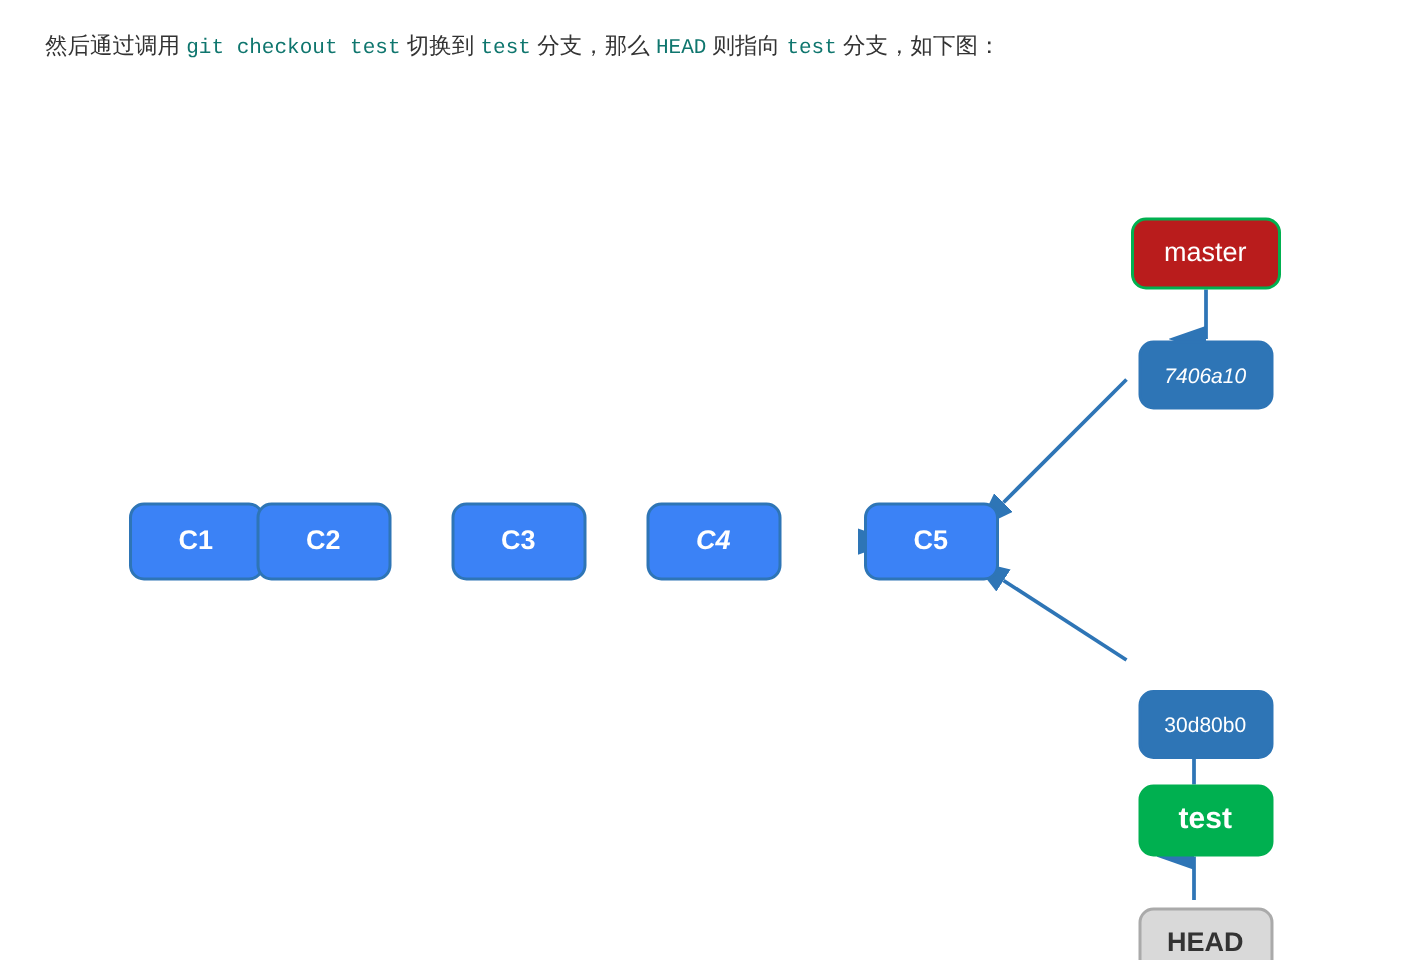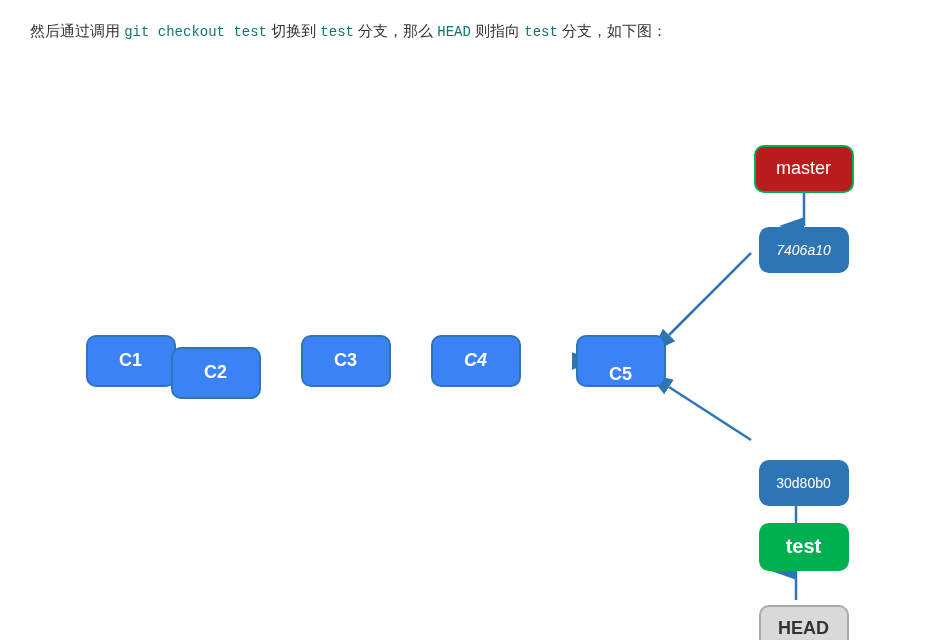--- a/index.html
+++ b/index.html
@@ -149,33 +149,33 @@
 
       <line x1="765" y1="468" x2="765" y2="431" stroke="#2e75b6" stroke-width="2.5" marker-end="url(#arrowhead-up)"></line>
 
       <line x1="765" y1="550" x2="765" y2="516" stroke="#2e75b6" stroke-width="2.5" marker-end="url(#arrowhead-up)"></line>
     </svg>
 
     <div class="node node-commit" style="left:55px; top:280px;">
       <span>C1</span>
     </div>
 
-    <div class="node node-commit" style="left:140px; top:292px;align-items:center;">
+    <div class="node node-commit" style="left:140px; top:280px;align-items:center;">
       <span>C2</span>
     </div>
 
     <div class="node node-commit" style="left:270px; top:280px;">
       <span>C3</span>
     </div>
 
     <div class="node node-commit" style="left:400px; top:280px;font-style:italic;">
       <span>C4</span>
     </div>
 
-    <div class="node node-commit" style="left:545px; top:280px;align-items:flex-end;">
+    <div class="node node-commit" style="left:545px; top:280px;">
       <span>C5</span>
     </div>
 
     <div class="node node-small" style="left:728px; top:172px;font-style:italic;">
       <span>7406a10</span>
     </div>
 
     <div class="node node-small" style="left:728px; top:385px;margin-top:20px;">
       <span>30d80b0</span>
     </div>

